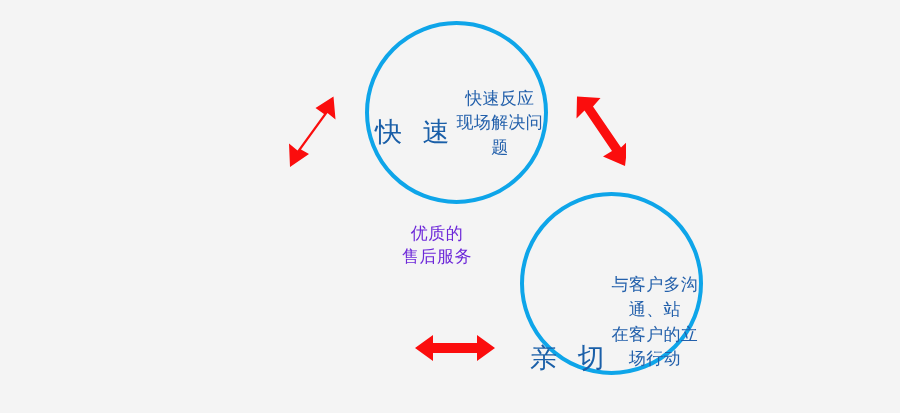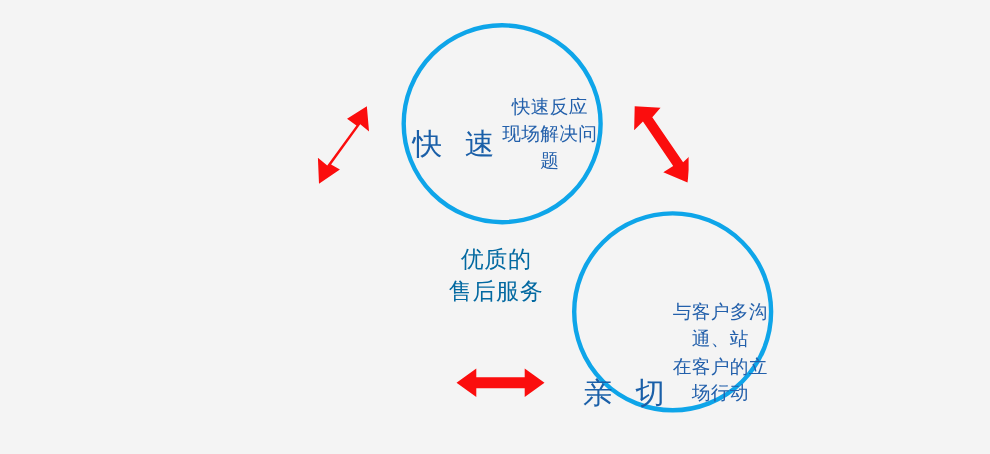--- a/index.html
+++ b/index.html
@@ -62,26 +62,26 @@
 
   .node-left  .node-title { margin-top: 36px; }
   .node-left  .node-body  { margin-top: 16px; }
 
   .node-right .node-title { margin-top: 36px; }
   .node-right .node-body  { margin-top: 6px; }
 
   
   .center-caption {
     position: absolute;
-    left: 390px;
+    left: 376px;
     top: 222px;
     width: 122px;
     text-align: center;
-    color: #0369a1;
-    font-size: 21px;
+    color: #6d28d9;
+    font-size: 17px;
     line-height: 1.38;
     white-space: pre-line;
     letter-spacing: 0.5px;
   }
 
   
   .arrow {
     position: absolute;
   }
   .arrow-left-diag  { left: 285px; top: 92px;  }

